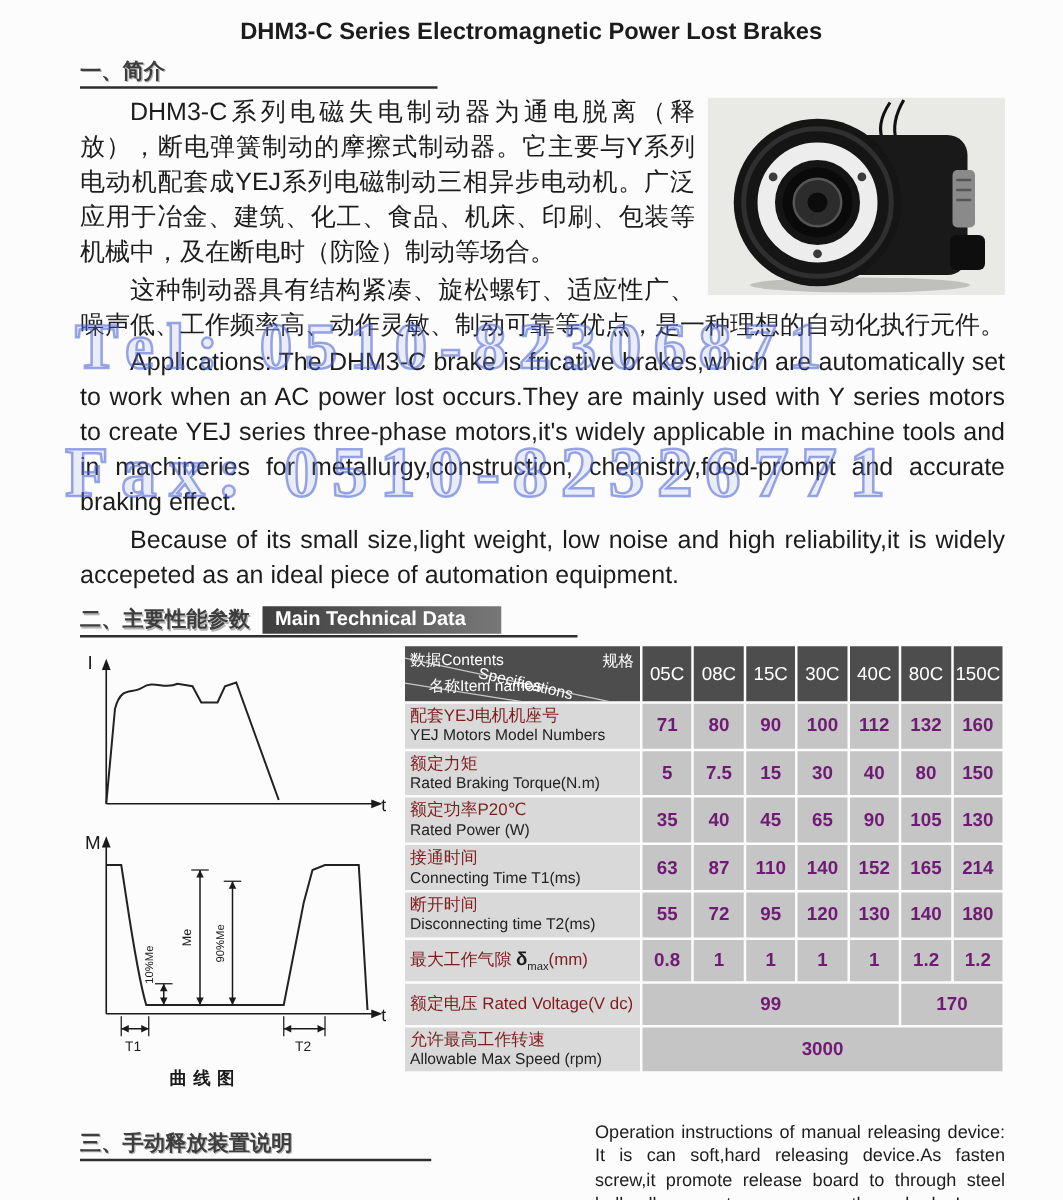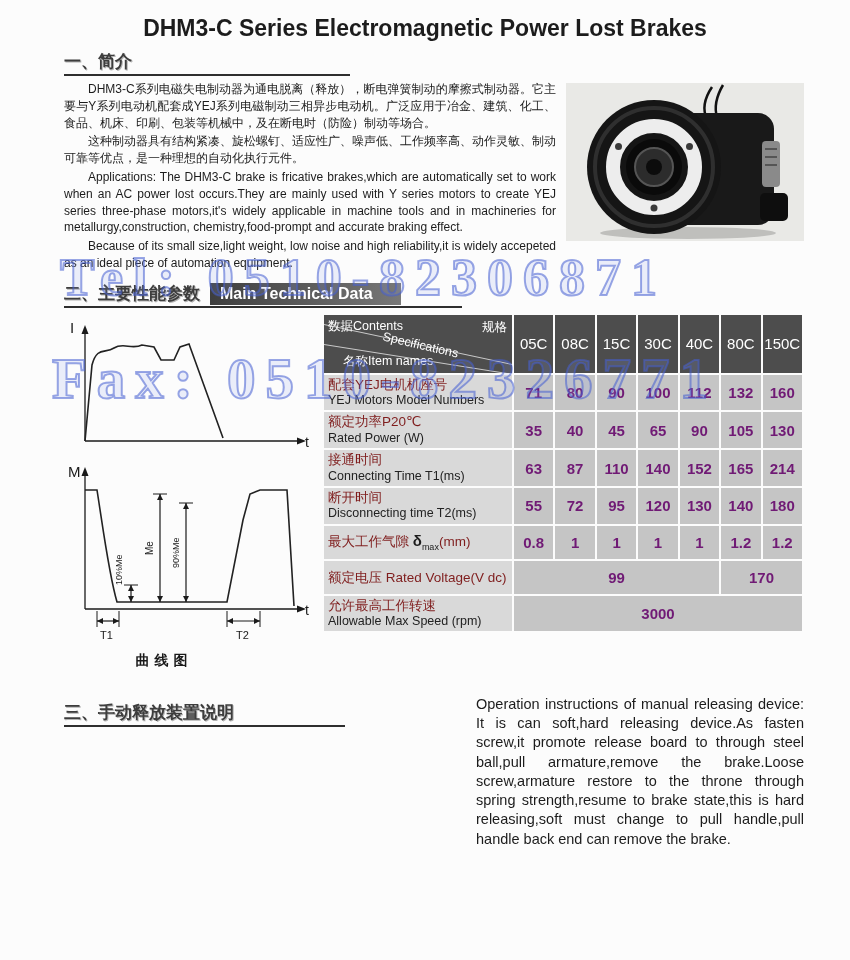--- a/index.html
+++ b/index.html
@@ -1,38 +1,38 @@
 <!DOCTYPE html>
 <html><head>
 <meta charset="utf-8">
 <style>
   html,body{margin:0;padding:0;background:#e6e6e6;}
   .page{position:relative;width:850px;height:960px;background:#fcfcfc;overflow:hidden;
         font-family:"Liberation Sans","DejaVu Sans",sans-serif;color:#1c1c1c;}
   
   .titles{text-align:center;padding-top:12px;}
   .t1{font-size:25px;font-weight:bold;letter-spacing:1px;}
-  .t2{font-size:23px;font-weight:bold;margin-top:3px;}
+  .t2{font-size:19px;font-weight:bold;margin-top:3px;}
   .content{padding:0 46px 0 64px;}
   
   .sec-head{display:flex;align-items:flex-end;border-bottom:2px solid #2e2e2e;
             margin:8px 0 5px;padding-bottom:1px;}
   .head-text{font-size:17px;font-weight:bold;color:#3d3d3d;text-shadow:1px 1px 0 #b3b3b3;white-space:nowrap;}
   .w-s1{width:286px;} .w-s2{width:398px;} .w-s3{width:281px;}
   .mtd-box{display:inline-block;background:linear-gradient(90deg,#3e3e3e,#787878);color:#fff;
            font-weight:bold;font-size:16px;padding:2px 28px 2px 10px;margin-left:10px;white-space:nowrap;}
   
   .brake{float:right;width:238px;height:158px;margin:2px 0 6px 10px;}
-  .para{font-size:12px;line-height:1.4;text-align:justify;text-indent:2em;margin:2px 0;}
+  .para{font-size:20px;line-height:1.4;text-align:justify;text-indent:2em;margin:2px 0;}
   
   .s2-row{display:flex;gap:6px;margin-top:4px;}
   .chart{width:252px;flex:none;}
   .tbl-wrap{flex:1;}
   table{width:100%;border-collapse:separate;border-spacing:2px;table-layout:fixed;}
-  .corner{background:#4d4d4d;position:relative;width:188px;height:58px;overflow:hidden;padding:0;}
+  .corner{background:#4d4d4d;position:relative;width:188px;height:44px;overflow:hidden;padding:0;}
   .corner span{position:absolute;color:#fff;font-size:12.5px;white-space:nowrap;}
   .c-top{top:3px;left:4px;}
   .c-gui{top:4px;right:5px;}
   .c-spec{top:23px;left:58px;transform:rotate(13deg);}
   .c-bot{bottom:3px;left:19px;}
   .diag{position:absolute;display:block;height:0;border-top:1px solid #c9c9c9;transform-origin:0 0;}
   .d1{top:9px;left:0;width:212px;transform:rotate(12deg);}
   .d2{top:29px;left:0;width:206px;transform:rotate(9deg);}
   .th-col{background:#4d4d4d;color:#fff;font-weight:normal;font-size:15px;padding:0;text-align:center;}
   .lbl{background:#d9d9d9;padding:2px 4px;line-height:1.22;vertical-align:middle;}
@@ -192,20 +192,33 @@
             </td>
             <td class="val">71</td>
             <td class="val">80</td>
             <td class="val">90</td>
             <td class="val">100</td>
             <td class="val">112</td>
             <td class="val">132</td>
             <td class="val">160</td>
           </tr>
 
+          <tr>
+            <td class="lbl">
+              <div class="cn">额定力矩</div>
+              <div class="en">Rated Braking Torque(N.m)</div>
+            </td>
+            <td class="val">5</td>
+            <td class="val">7.5</td>
+            <td class="val">15</td>
+            <td class="val">30</td>
+            <td class="val">40</td>
+            <td class="val">80</td>
+            <td class="val">150</td>
+          </tr>
 
           <tr>
             <td class="lbl">
               <div class="cn">额定功率P20℃</div>
               <div class="en">Rated Power (W)</div>
             </td>
             <td class="val">35</td>
             <td class="val">40</td>
             <td class="val">45</td>
             <td class="val">65</td>

